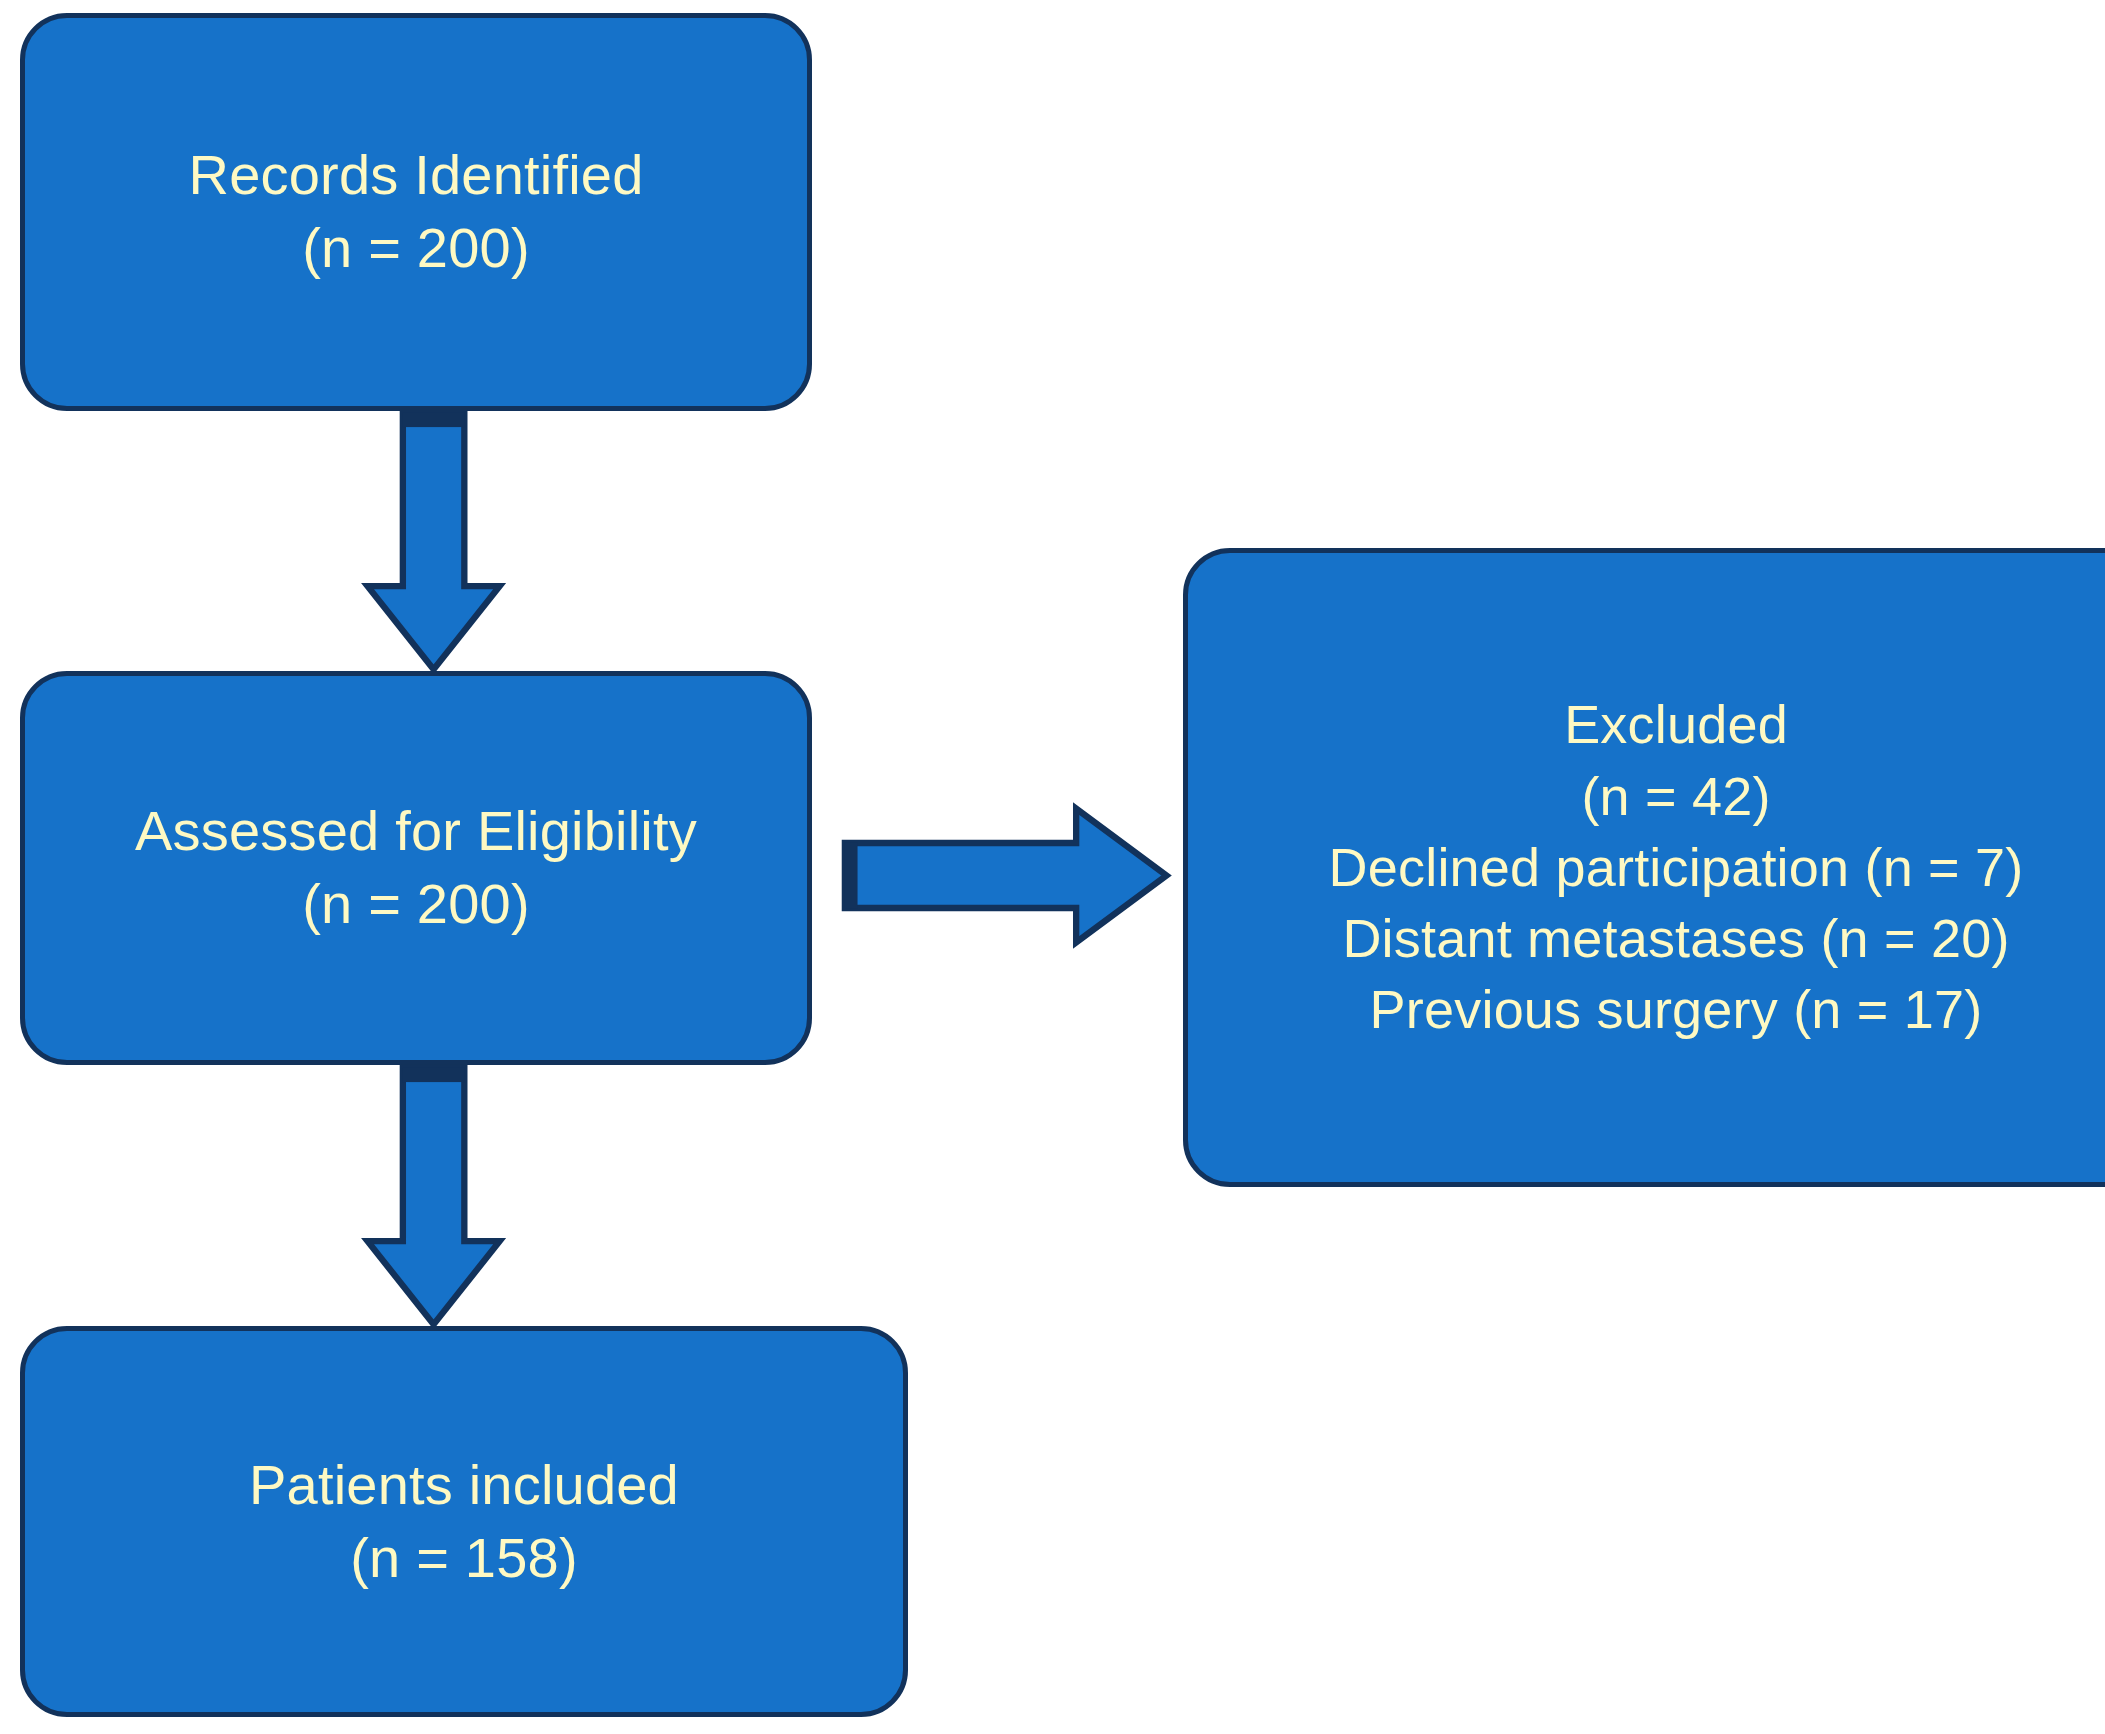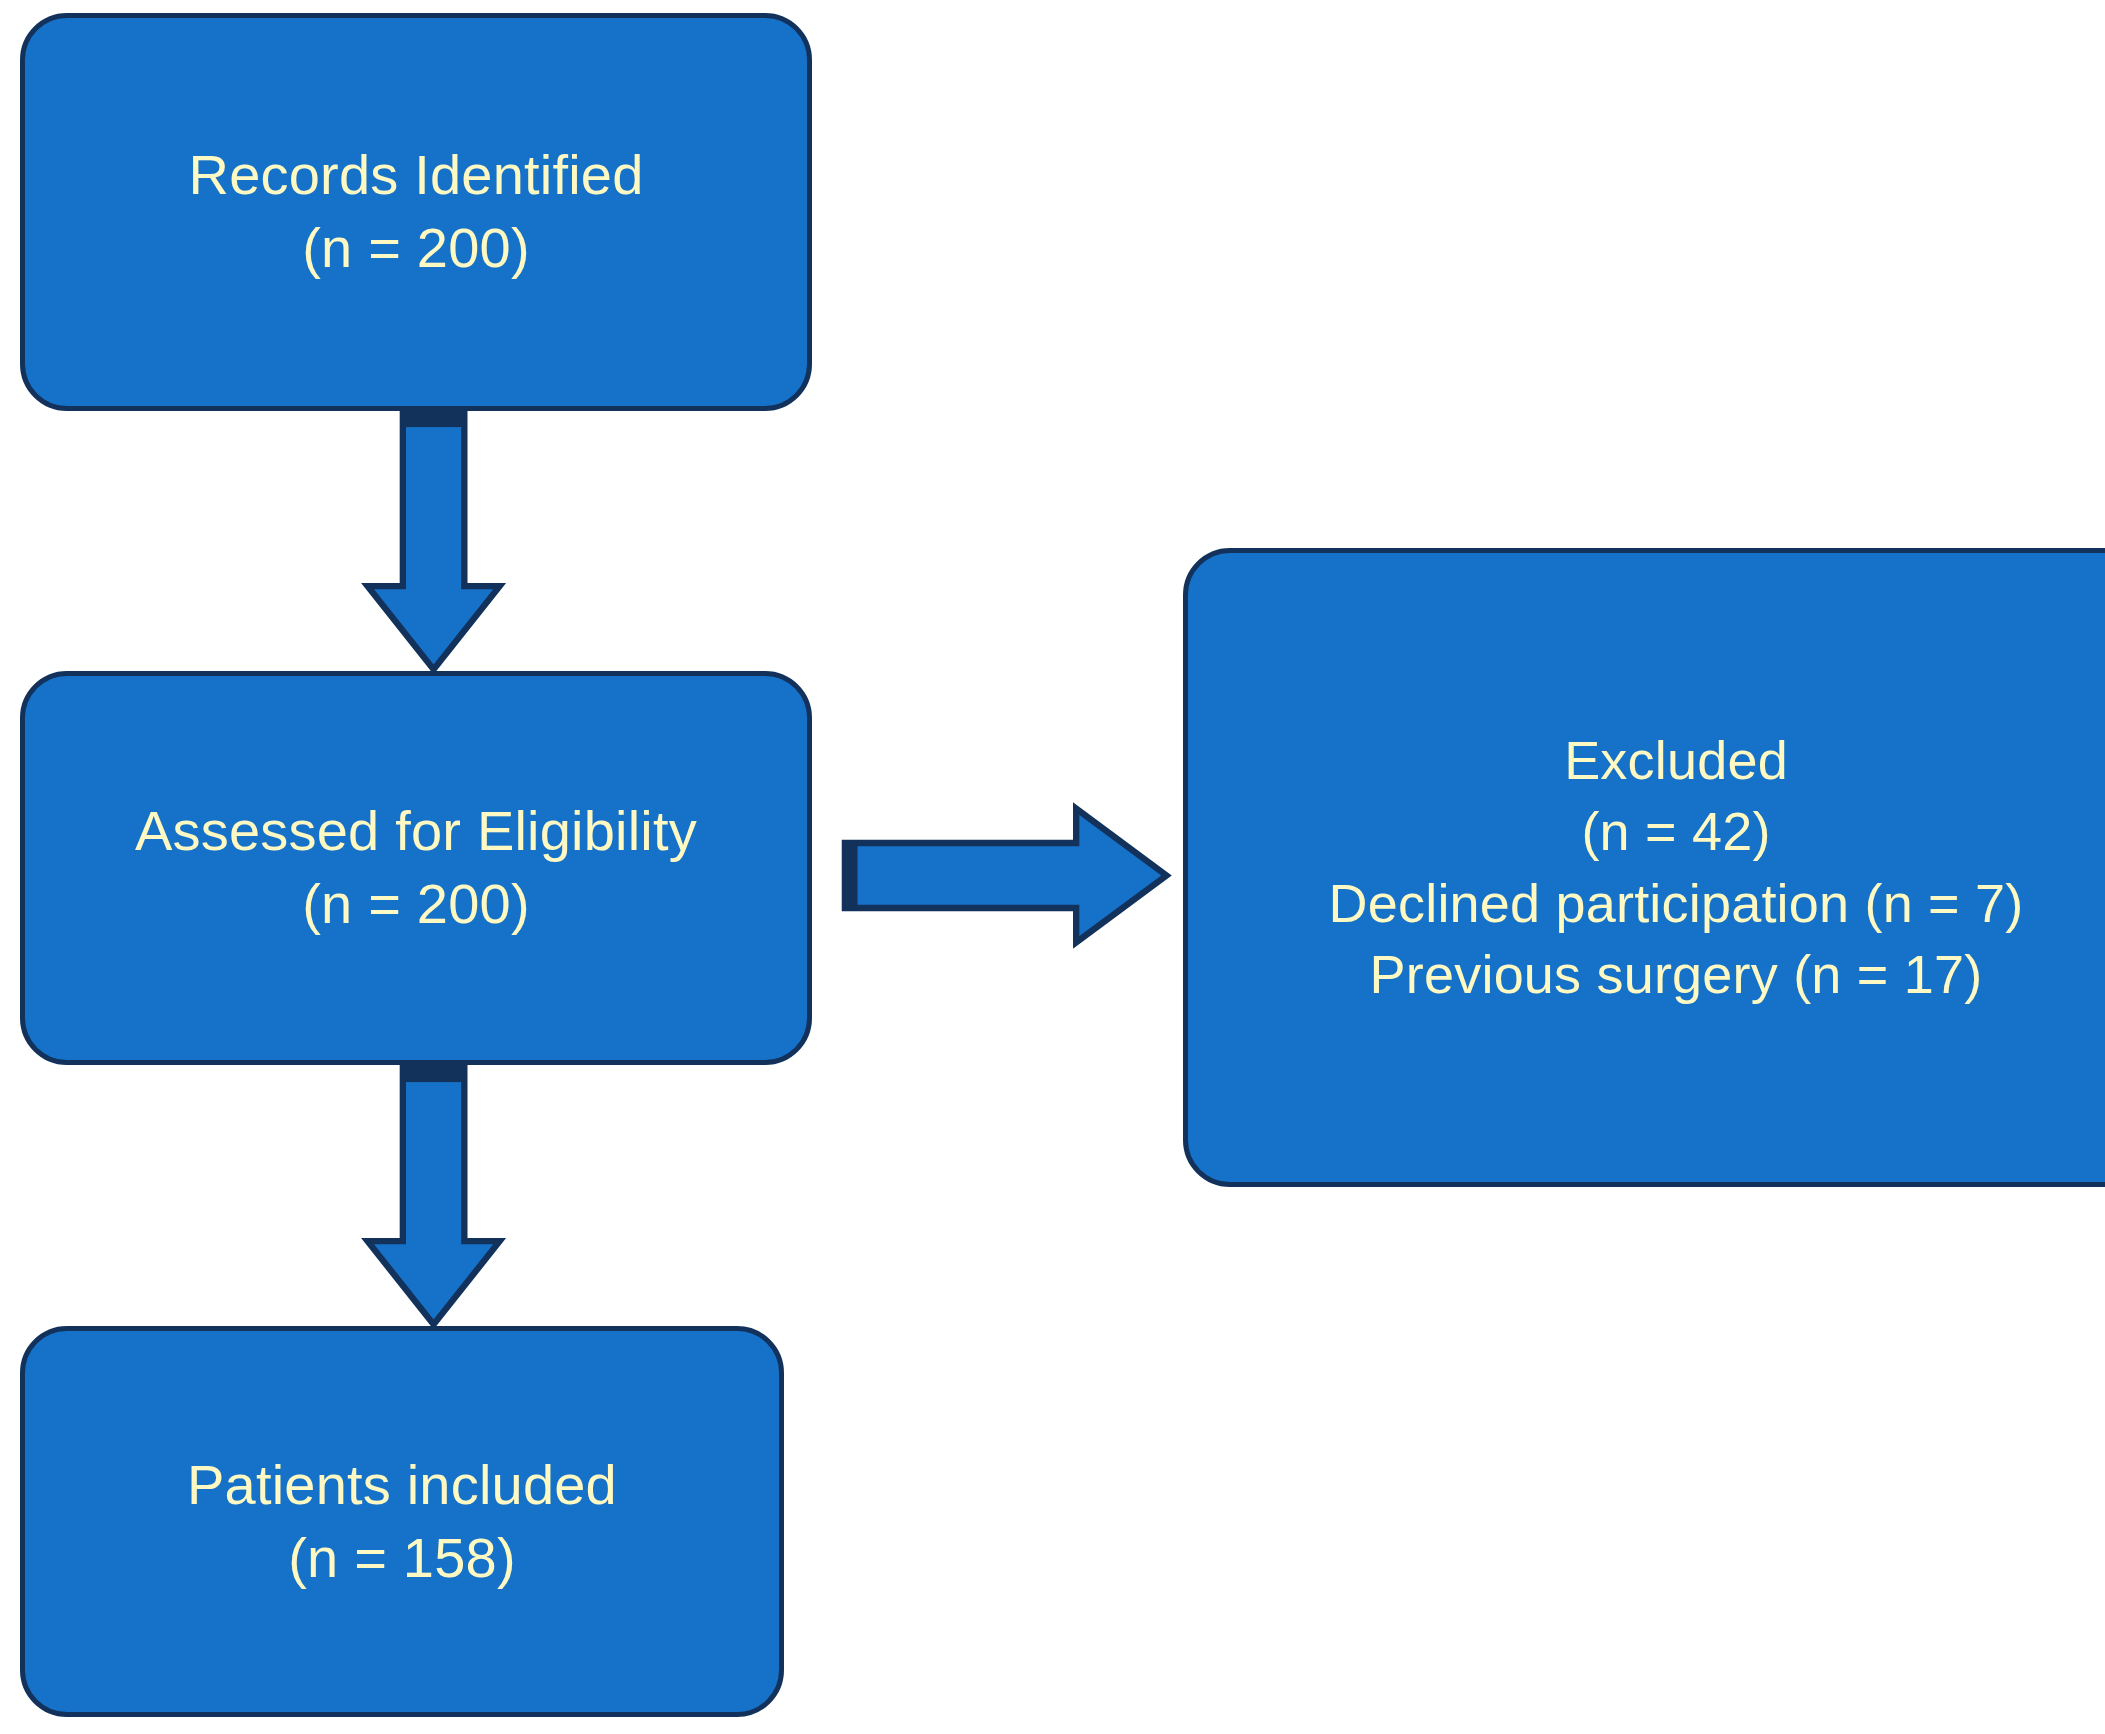--- a/index.html
+++ b/index.html
@@ -45,21 +45,21 @@
     width: 792px; height: 398px;
     font-size: 56px;
   }
   #node-assessed {
     left: 20px;  top: 671px;
     width: 792px; height: 394px;
     font-size: 56px;
   }
   #node-included {
     left: 20px;  top: 1326px;
-    width: 764px; height: 391px;
+    width: 888px; height: 391px;
     font-size: 56px;
   }
   #node-excluded {
     left: 1183px; top: 548px;
     width: 986px;  height: 639px;
     font-size: 54px;
     line-height: 1.32;
   }
 
   
@@ -110,17 +110,18 @@
 
   <div class="node" id="node-included">
     <span class="line">Patients included</span>
     <span class="line">(n = 158)</span>
   </div>
 
   <div class="node" id="node-excluded">
     <span class="line">Excluded</span>
     <span class="line">(n = 42)</span>
     <span class="line">Declined participation (n = 7)</span>
+    <span class="line">Distant metastases (n = 20)</span>
     <span class="line">Previous surgery (n = 17)</span>
   </div>
 
 </div>
 
 
 </body></html>

